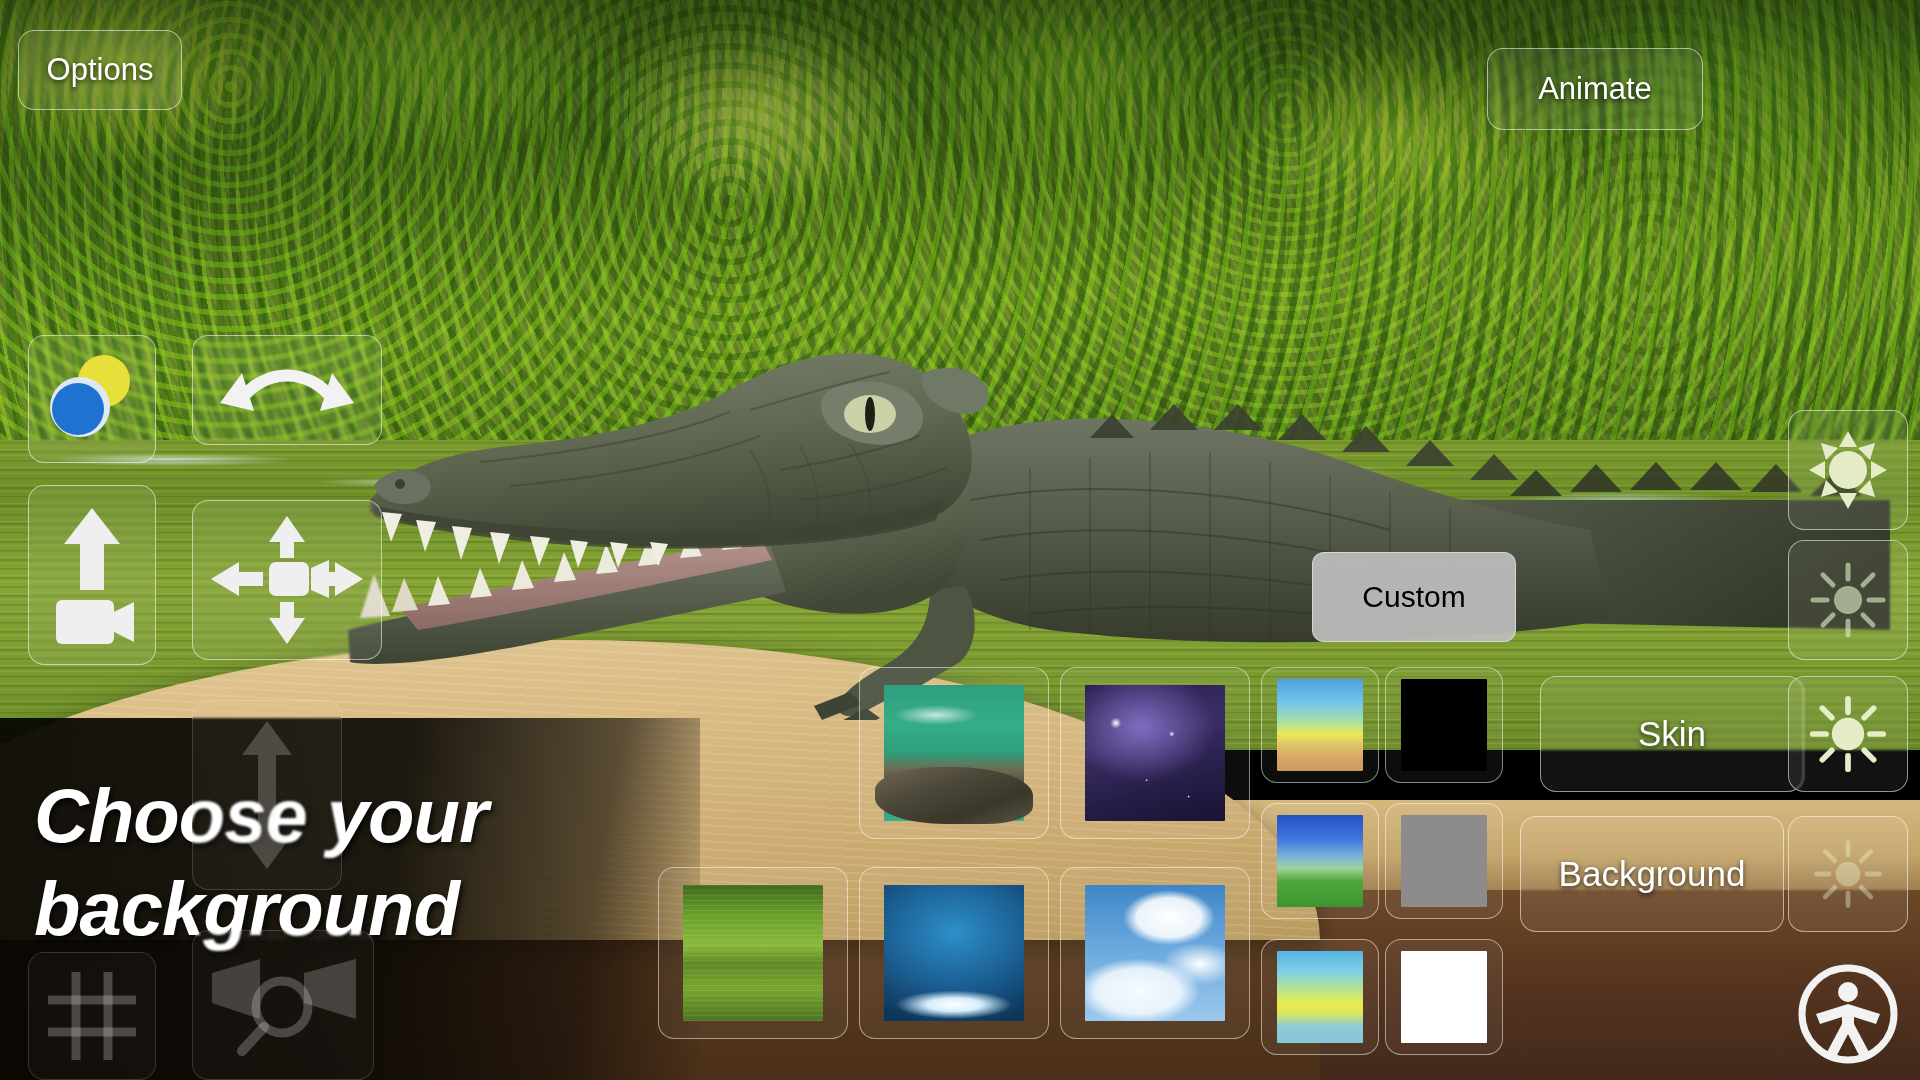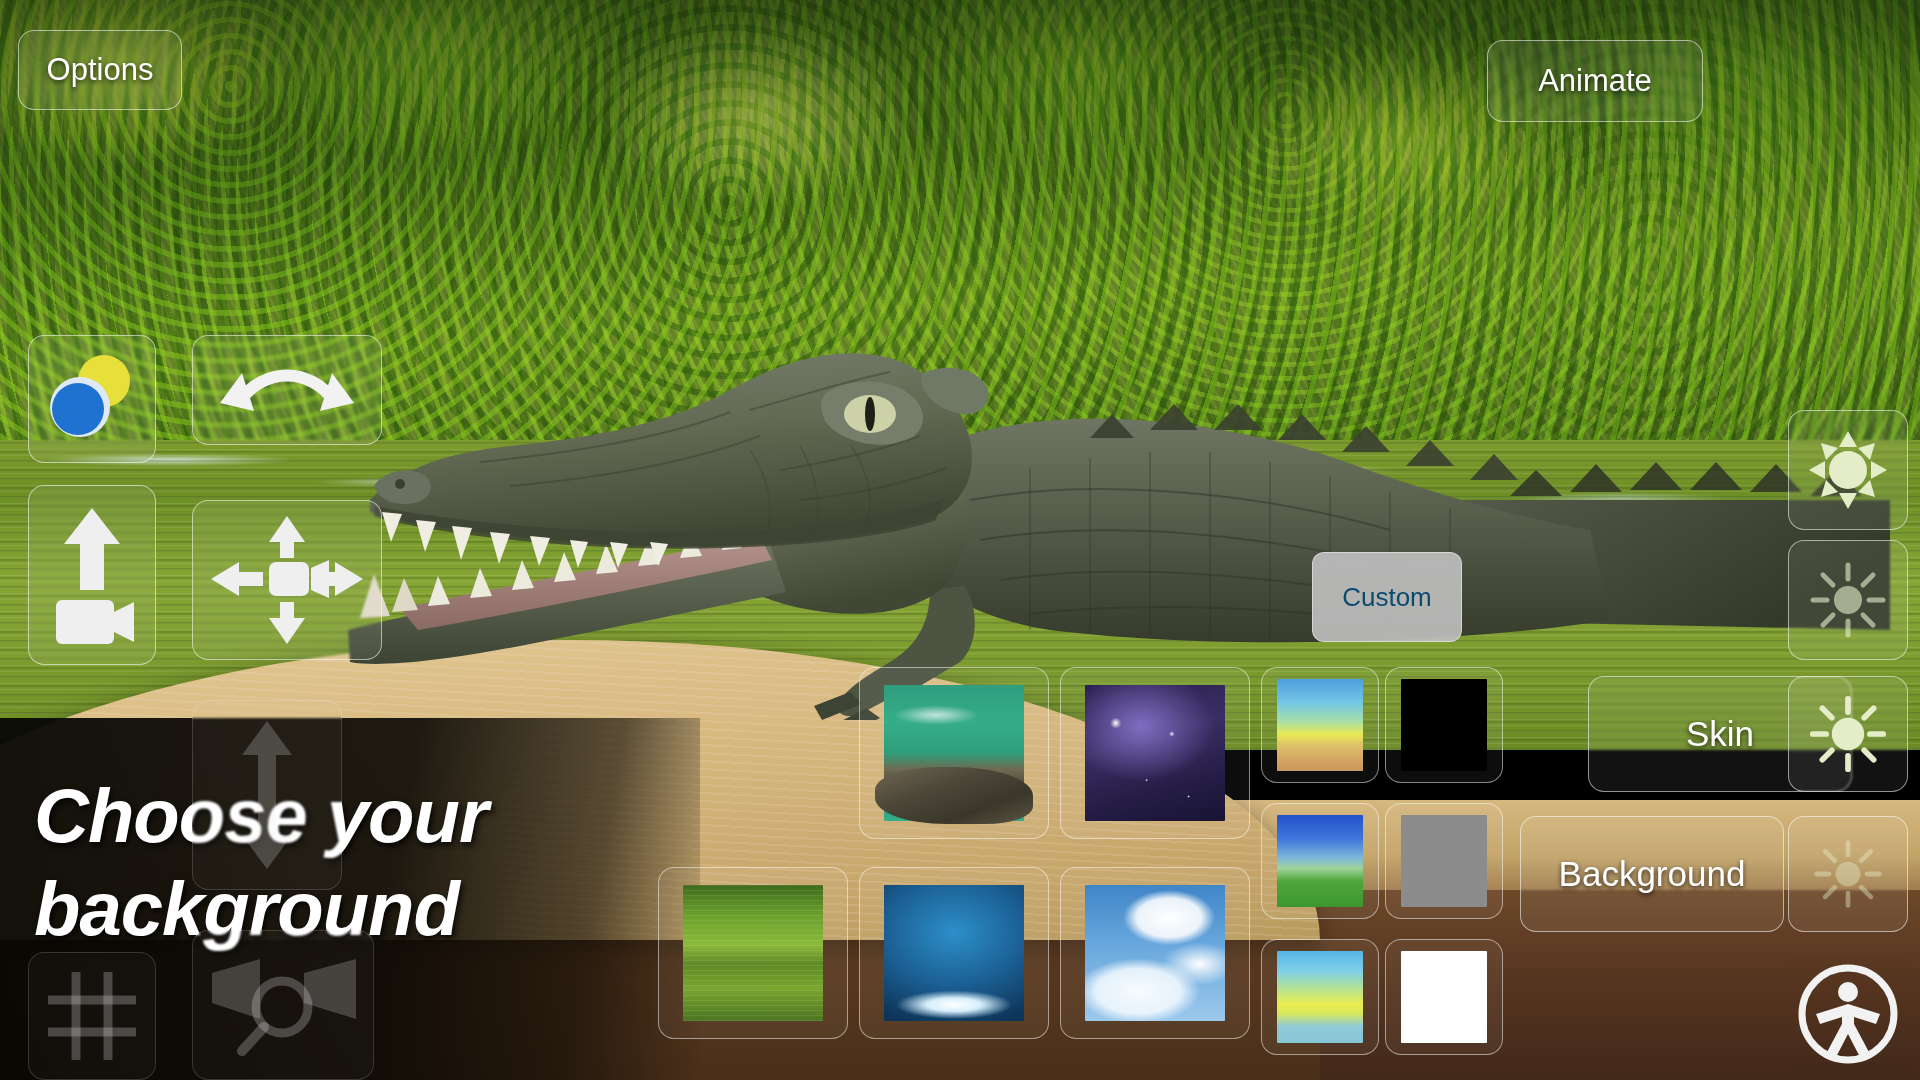--- a/index.html
+++ b/index.html
@@ -137,42 +137,42 @@
   .hud-label.big { font-size: 35px; }
 
   
   #btn-options { left: 18px; top: 30px; width: 164px; height: 80px; }
   #title-pill  {
     left: 752px; top: 24px; width: 412px; height: 60px;
     border: none; border-radius: 6px;
     background: rgba(30,45,12,.42);
     font-size: 42px; letter-spacing: .2px;
   }
-  #btn-animate { left: 1487px; top: 40px; width: 216px; height: 82px; }
+  #btn-animate { left: 1487px; top: 48px; width: 216px; height: 82px; }
   #btn-draw    { left: 1714px; top: 36px; width: 202px; height: 82px; }
 
   
   #tool-colorwheel { left: 28px;  top: 335px; width: 128px; height: 128px; }
   #tool-rotate     { left: 192px; top: 335px; width: 190px; height: 110px; }
   #tool-cam-up     { left: 28px;  top: 485px; width: 128px; height: 180px; }
   #tool-pan        { left: 192px; top: 500px; width: 190px; height: 160px; }
   #tool-vert       { left: 192px; top: 700px; width: 150px; height: 190px; }
   #tool-grid       { left: 28px;  top: 952px; width: 128px; height: 128px; }
   #tool-zoom       { left: 192px; top: 930px; width: 182px; height: 150px; }
 
   
   #btn-custom {
-    left: 1312px; top: 552px; width: 150px; height: 90px;
+    left: 1312px; top: 552px; width: 204px; height: 90px;
     border-radius: 12px;
     background: rgba(190,190,190,.92);
     border: 1px solid rgba(255,255,255,.45);
-    color: #0c4a6e; text-shadow: none;
-    font-size: 26px;
-  }
-  #btn-skin       { left: 1588px; top: 676px; width: 264px; height: 116px; }
+    color: #000000; text-shadow: none;
+    font-size: 30px;
+  }
+  #btn-skin       { left: 1540px; top: 676px; width: 264px; height: 116px; }
   #btn-background { left: 1520px; top: 816px; width: 264px; height: 116px; }
   #btn-platform   { left: 1520px; top: 956px; width: 264px; height: 116px; }
 
   #sun-bright { left: 1788px; top: 410px; width: 120px; height: 120px; }
   #sun-med    { left: 1788px; top: 540px; width: 120px; height: 120px; }
   #sun-low    { left: 1788px; top: 676px; width: 120px; height: 116px; }
   #sun-dim    { left: 1788px; top: 816px; width: 120px; height: 116px; }
   #btn-access { left: 1788px; top: 956px; width: 120px; height: 116px; border: none; background: none; }
 
   

